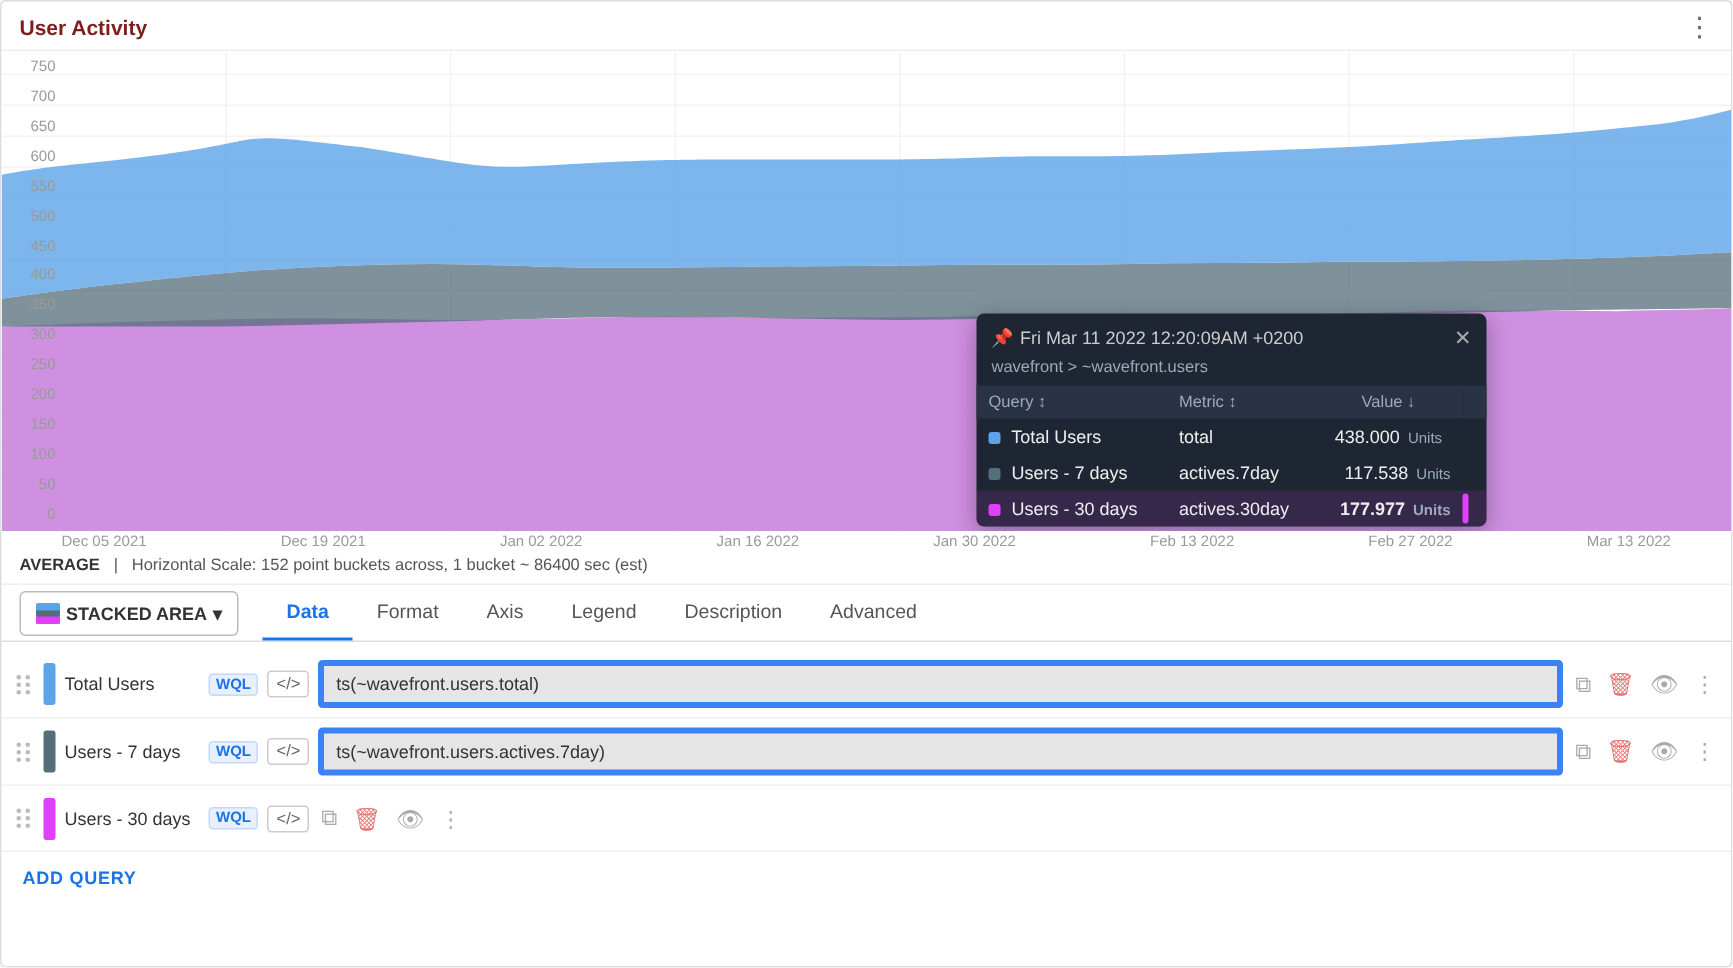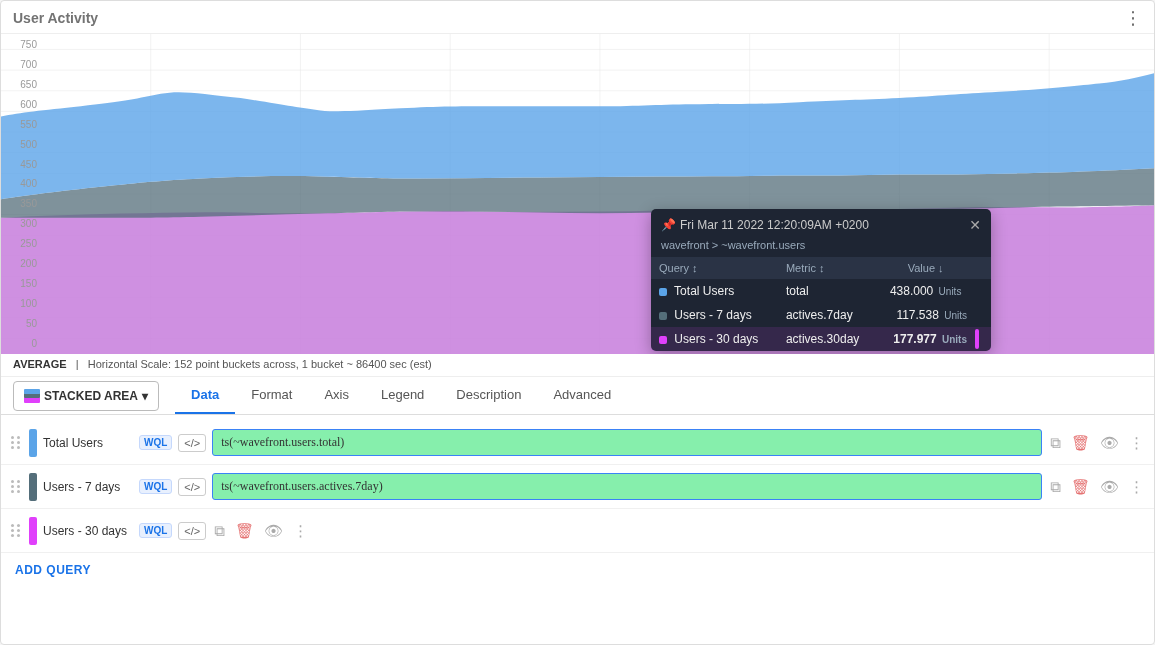--- a/index.html
+++ b/index.html
@@ -21,21 +21,21 @@
     .panel-header {
       display: flex;
       align-items: center;
       justify-content: space-between;
       padding: 8px 12px 6px;
       border-bottom: 1px solid #eee;
     }
     .panel-title {
       font-size: 14px;
       font-weight: 600;
-      color: #737373;
+      color: #7f1d1d;
       text-align: center;
     }
     .panel-menu-icon {
       color: #666;
       cursor: pointer;
       font-size: 18px;
       line-height: 1;
     }
     .chart-area {
       position: relative;
@@ -143,27 +143,27 @@
       background: none;
       border: 1px solid #ccc;
       border-radius: 3px;
       padding: 2px 5px;
       font-size: 11px;
       color: #666;
       cursor: pointer;
     }
     .query-input {
       flex: 1;
-      border: 1px solid #3b82f6;
+      border: 4px solid #3b82f6;
       border-radius: 3px;
       padding: 5px 8px;
       font-size: 12px;
-      font-family: Liberation Serif, serif;
+      font-family: Liberation Sans, sans-serif;
       color: #333;
-      background: #86efac;
+      background: #e5e5e5;
       outline: none;
     }
     .query-actions {
       display: flex;
       align-items: center;
       gap: 6px;
     }
     .action-icon {
       color: #999;
       cursor: pointer;
@@ -401,20 +401,30 @@
             <td style="text-align:right;font-weight:700;">177.977 <span class="val-unit">Units</span></td>
             <td style="padding:0;width:8px;">
                 <div style="width:4px;height:20px;background:#e040fb;border-radius:2px;"></div>
               </td>
           </tr>
         </tbody>
       </table>
     </div>
   </div>
 
+  <div class="x-labels">
+    <span>Dec 05 2021</span>
+    <span>Dec 19 2021</span>
+    <span>Jan 02 2022</span>
+    <span>Jan 16 2022</span>
+    <span>Jan 30 2022</span>
+    <span>Feb 13 2022</span>
+    <span>Feb 27 2022</span>
+    <span>Mar 13 2022</span>
+  </div>
 
   <div class="chart-stats">
     <span class="avg-label">AVERAGE</span>
     <span>&nbsp; | &nbsp;</span>
     <span>Horizontal Scale: 152 point buckets across, 1 bucket ~ 86400 sec (est)</span>
   </div>
 
   <div class="tabs-row">
     <button class="chart-type-btn">
       <svg width="16" height="14" viewBox="0 0 16 14">

